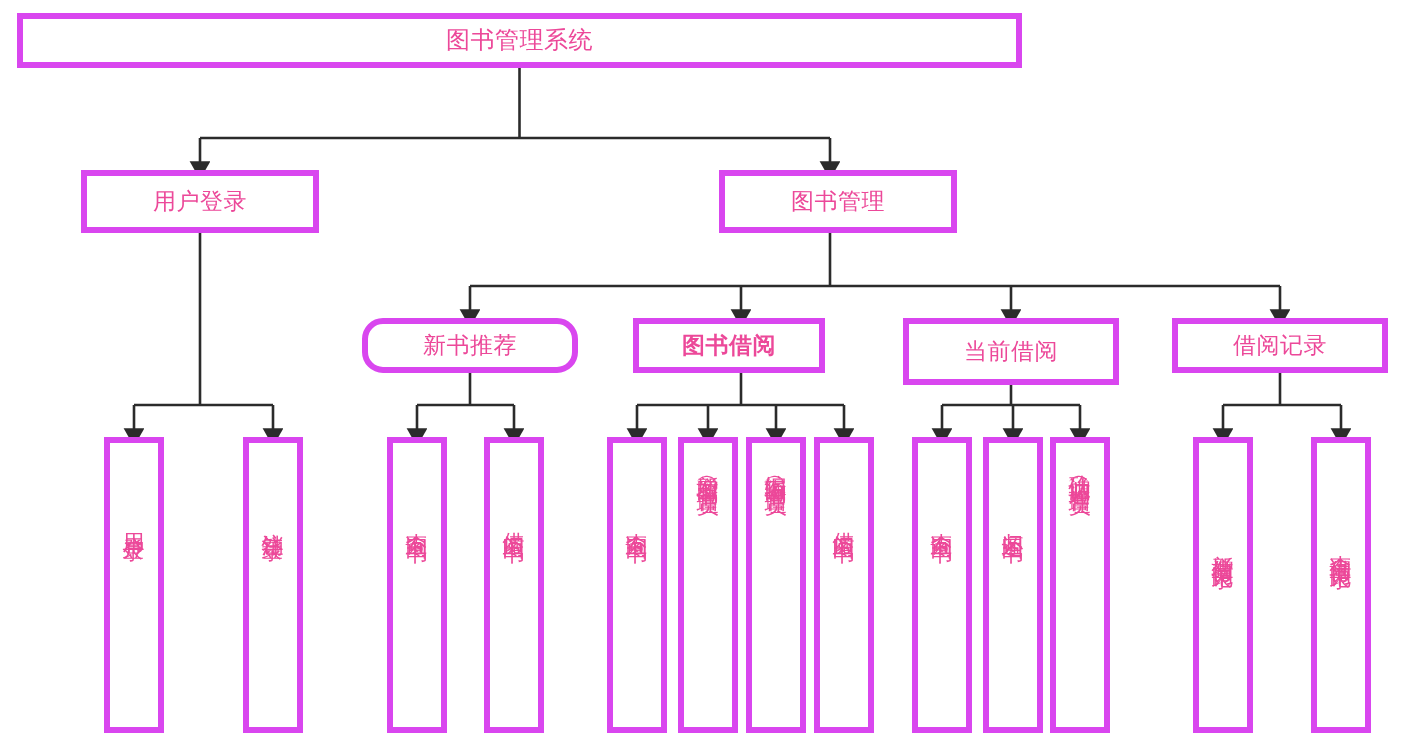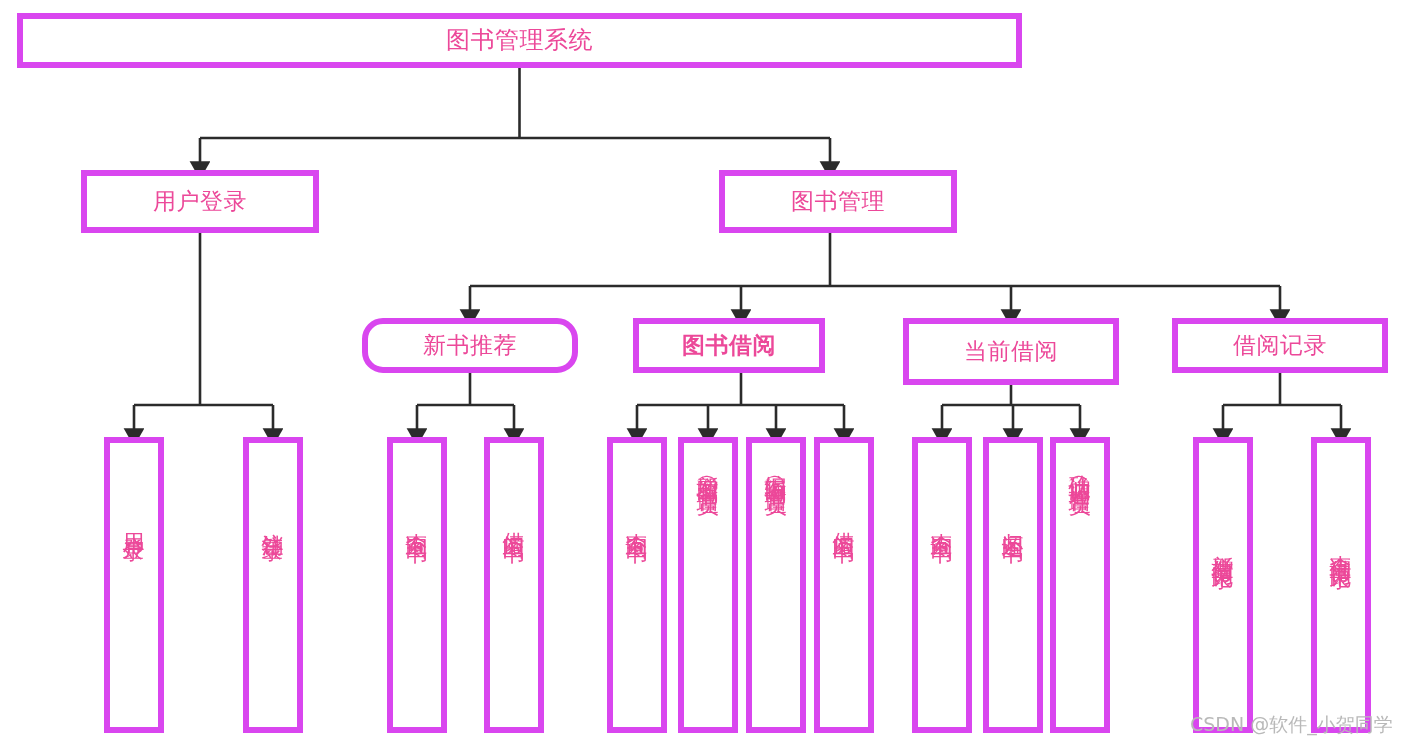--- a/index.html
+++ b/index.html
@@ -178,14 +178,13 @@
       <div class="node vert " style="left: 1050px; top: 437px; width: 60px; height: 296px;">
         <span class="node-label">确认归还（管理员）</span>
       </div>
       <div class="node vert midshort" style="left: 1193px; top: 437px; width: 60px; height: 296px;">
         <span class="node-label">新增借阅记录</span>
       </div>
       <div class="node vert midshort" style="left: 1311px; top: 437px; width: 60px; height: 296px;">
         <span class="node-label">查询借阅记录</span>
       </div>
     </div>
-  <div class="watermark">CSDN @软件_小贺同学</div>
 </div>
 
 </body></html>

